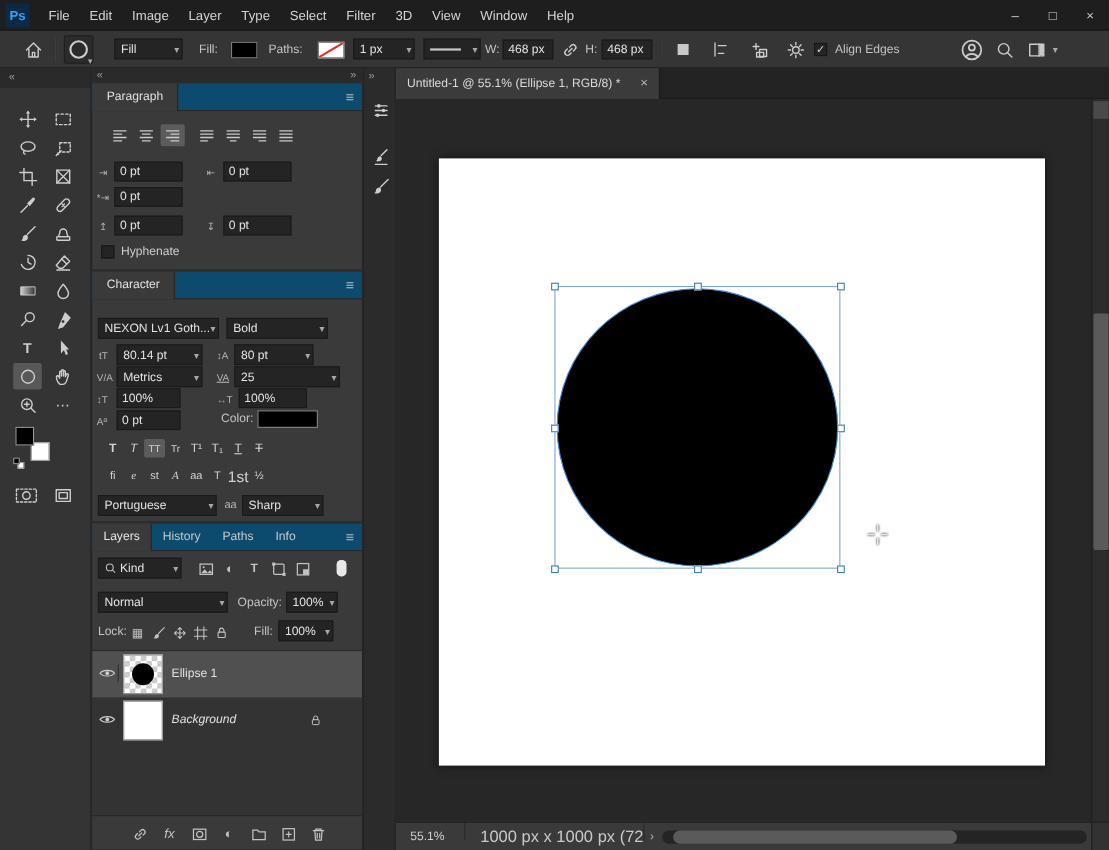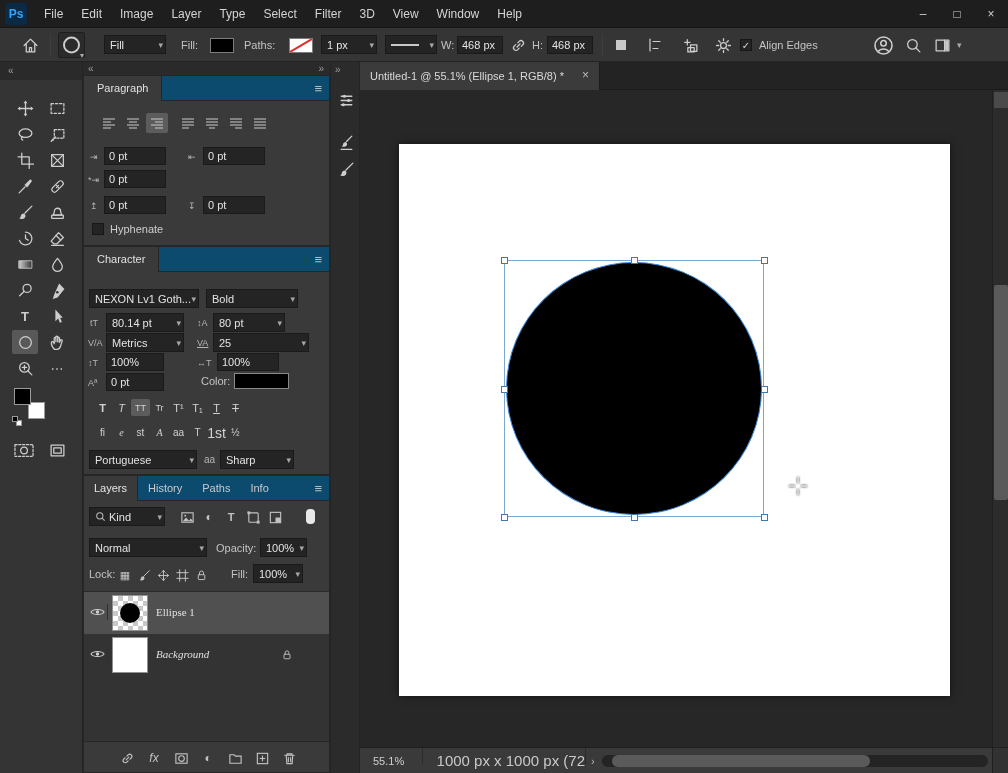--- a/index.html
+++ b/index.html
@@ -52,21 +52,21 @@
 
   
   .ltab { padding:0 10px; line-height:25px; font-size:11px; color:#c9c9c9; display:inline-block; }
   .ltab.sel { background:#3a3a3a; color:#e6e6e6; border-right:1px solid #262626; }
   .lrow { position:absolute; left:0; width:245px; height:42px; }
   .lrow.sel { background:#505050; }
   .eye { position:absolute; left:4px; top:12px; width:20px; height:16px; display:flex; align-items:center; justify-content:center; border-right:1px solid #2e2e2e; }
   .eye svg { stroke:#cfcfcf; fill:none; stroke-width:1.1; }
   .thumb { position:absolute; left:28px; top:3px; width:36px; height:36px; border:1px solid #909090; }
   .checker { background-image:linear-gradient(45deg,#c8c8c8 25%,transparent 25%,transparent 75%,#c8c8c8 75%),linear-gradient(45deg,#c8c8c8 25%,transparent 25%,transparent 75%,#c8c8c8 75%); background-size:10px 10px; background-position:0 0,5px 5px; background-color:#fff; }
-  .lname { position:absolute; left:72px; top:14px; font-size:11px; color:#e0e0e0;font-family:Liberation Serif, serif; }
+  .lname { position:absolute; left:72px; top:14px; font-size:11px; color:#e0e0e0; }
   .bicon { position:absolute; width:22px; height:20px; display:flex; align-items:center; justify-content:center; }
   .bicon svg { stroke:#c2c2c2; fill:none; stroke-width:1.2; stroke-linecap:round; }
 
   
   .docarea { position:absolute; left:360px; top:62px; width:648px; height:711px; background:#272727; }
   .tabbar { position:absolute; left:0; top:0; width:648px; height:28px; background:#232323; border-bottom:1px solid #1a1a1a; }
   .doctab { position:absolute; left:0; top:0; width:240px; height:28px; background:#3b3b3b; border-right:1px solid #1b1b1b; }
   .paste { position:absolute; left:0; top:28px; width:632px; height:657px; overflow:hidden; }
   .canvas { position:absolute; left:39px; top:54px; width:551px; height:552px; background:#ffffff; box-shadow:0 0 8px rgba(0,0,0,0.55); }
   .hdl { position:absolute; width:7px; height:7px; background:#fff; border:1px solid #3c78b4; }

